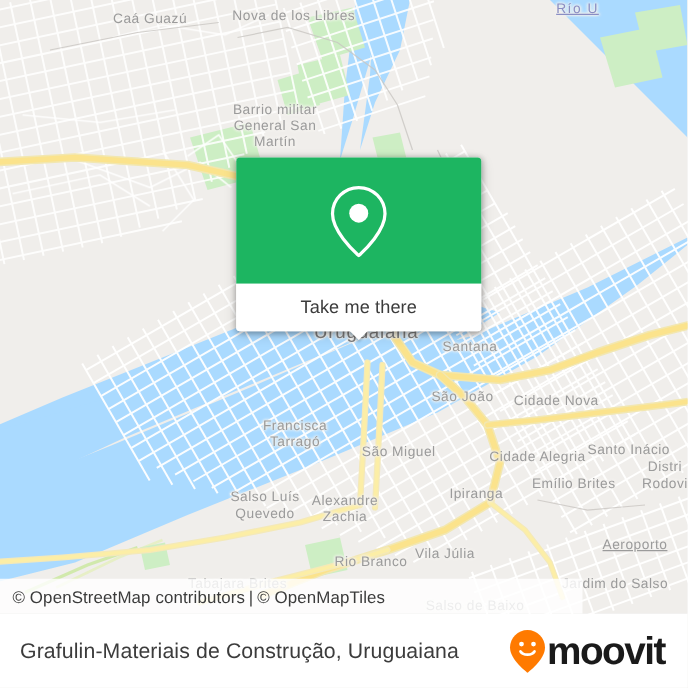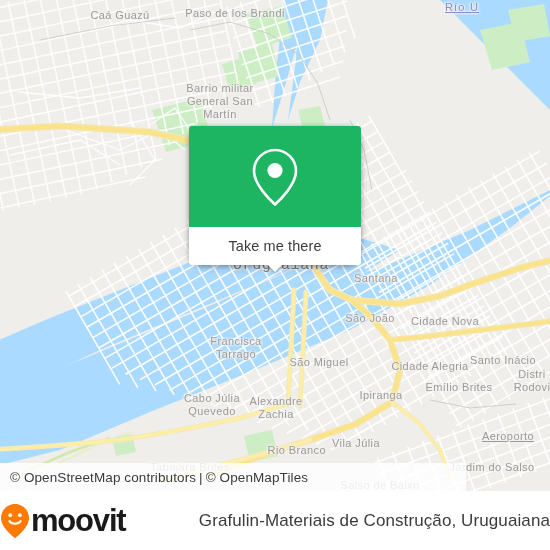--- a/index.html
+++ b/index.html
@@ -60,22 +60,22 @@
     font-size: 11px;
     letter-spacing: 1.2px;
     text-decoration: underline;
   }
 
   
   #popup {
     position: absolute;
     left: 189px;
     top: 126px;
-    width: 172px;
-    border-radius: 14px;
+    width: 196px;
+    border-radius: 3px;
     box-shadow: 0 1px 5px rgba(0,0,0,0.32), 0 3px 10px rgba(0,0,0,0.14);
     overflow: visible;
     background: #ffffff;
   }
   #popup-green {
     height: 101px;
     background: #1db561;
     border-radius: 3px 3px 0 0;
     display: flex;
     align-items: center;
@@ -450,39 +450,39 @@
           <path d="M 190 30 L 230 22 L 270 34 L 300 56 L 318 84 L 330 120"></path>
           <path d="M 350 120 L 364 150 L 372 190"></path>
           <path d="M 40 40 L 110 26 L 175 18"></path>
           <path d="M 430 400 L 470 408 L 516 404"></path>
         </g>
       </g>
     </svg>
 
     <div id="map-labels">
         <div class="maplabel" style="left: 80px; top: 9px; width: 80px;">Caá Guazú</div>
-        <div class="maplabel" style="left: 170px; top: 7px; width: 130px;">Paso de los Brandi</div>
+        <div class="maplabel" style="left: 170px; top: 7px; width: 130px;">Nova de los Libres</div>
         <div class="maplabel" style="left: 160px; top: 82px; width: 120px;">Barrio militar
 General San
 Martín</div>
         <div class="maplabel river" style="left: 432px; top: 1px; width: 60px;">Río U</div>
-        <div class="maplabel city" style="left: 233px; top: 259px; width: 90px; font-family: Liberation Mono, monospace;">Uruguaiana</div>
+        <div class="maplabel city" style="left: 248px; top: 259px; width: 90px;">Uruguaiana</div>
         <div class="maplabel" style="left: 345px; top: 272px; width: 62px;">Santana</div>
         <div class="maplabel" style="left: 339px; top: 312px; width: 62px;">São João</div>
         <div class="maplabel" style="left: 401px; top: 315px; width: 88px;">Cidade Nova</div>
         <div class="maplabel" style="left: 458px; top: 354px; width: 90px;">Santo Inácio</div>
         <div class="maplabel" style="left: 196px; top: 335px; width: 80px;">Francisca
 Tarragó</div>
         <div class="maplabel" style="left: 280px; top: 356px; width: 78px;">São Miguel</div>
         <div class="maplabel" style="left: 380px; top: 360px; width: 100px;">Cidade Alegria</div>
         <div class="maplabel" style="left: 508px; top: 368px; width: 48px;">Distri
 Rodovi</div>
         <div class="maplabel" style="left: 412px; top: 381px; width: 94px;">Emílio Brites</div>
         <div class="maplabel" style="left: 352px; top: 389px; width: 58px;">Ipiranga</div>
-        <div class="maplabel" style="left: 172px; top: 392px; width: 80px;">Cabo Júlia
+        <div class="maplabel" style="left: 172px; top: 392px; width: 80px;">Salso Luís
 Quevedo</div>
         <div class="maplabel" style="left: 234px; top: 395px; width: 84px;">Alexandre
 Zachia</div>
         <div class="maplabel" style="left: 246px; top: 444px; width: 80px; text-align: right;">Rio Branco</div>
         <div class="maplabel" style="left: 322px; top: 437px; width: 68px; text-align: center;">Vila Júlia</div>
         <div class="maplabel" style="left: 470px; top: 430px; width: 76px; text-decoration: underline;">Aeroporto</div>
         <div class="maplabel" style="left: 138px; top: 461px; width: 104px;">Tabajara Brites</div>
         <div class="maplabel" style="left: 438px; top: 461px; width: 108px;">Jardim do Salso</div>
         <div class="maplabel" style="left: 330px; top: 479px; width: 100px;">Salso de Baixo</div>
       </div>
@@ -502,28 +502,28 @@
       </div>
       <div id="popup-tail"></div>
     </div>
 
     <div id="attribution">
       <div class="attr-text"><span class="attrlink">© OpenStreetMap contributors</span><span class="sep">|</span><span class="attrlink">© OpenMapTiles</span></div>
     </div>
   </div>
 
   <div id="footer">
+    <div id="footer-title">Grafulin-Materiais de Construção, Uruguaiana</div>
     <div id="logo">
       <span>
         <svg width="30" height="36" viewBox="0 0 30 36" aria-hidden="true">
           <path d="M15 1 C7.3 1 1 7.3 1 15 C1 24 12.2 33 15 35.2
                    C17.8 33 29 24 29 15 C29 7.3 22.7 1 15 1 Z" fill="#ff7a00"></path>
           <circle cx="10.2" cy="12.2" r="1.9" fill="#ffffff"></circle>
           <circle cx="19.8" cy="12.2" r="1.9" fill="#ffffff"></circle>
           <path d="M9.4 18.2 C11.6 21.6 18.4 21.6 20.6 18.2" fill="none" stroke="#ffffff" stroke-width="2.2" stroke-linecap="round"></path>
         </svg>
       </span>
       <span id="logo-text">moovit</span>
     </div>
-    <div id="footer-title">Grafulin-Materiais de Construção, Uruguaiana</div>
   </div>
 
 </div>
 
 </body></html>

